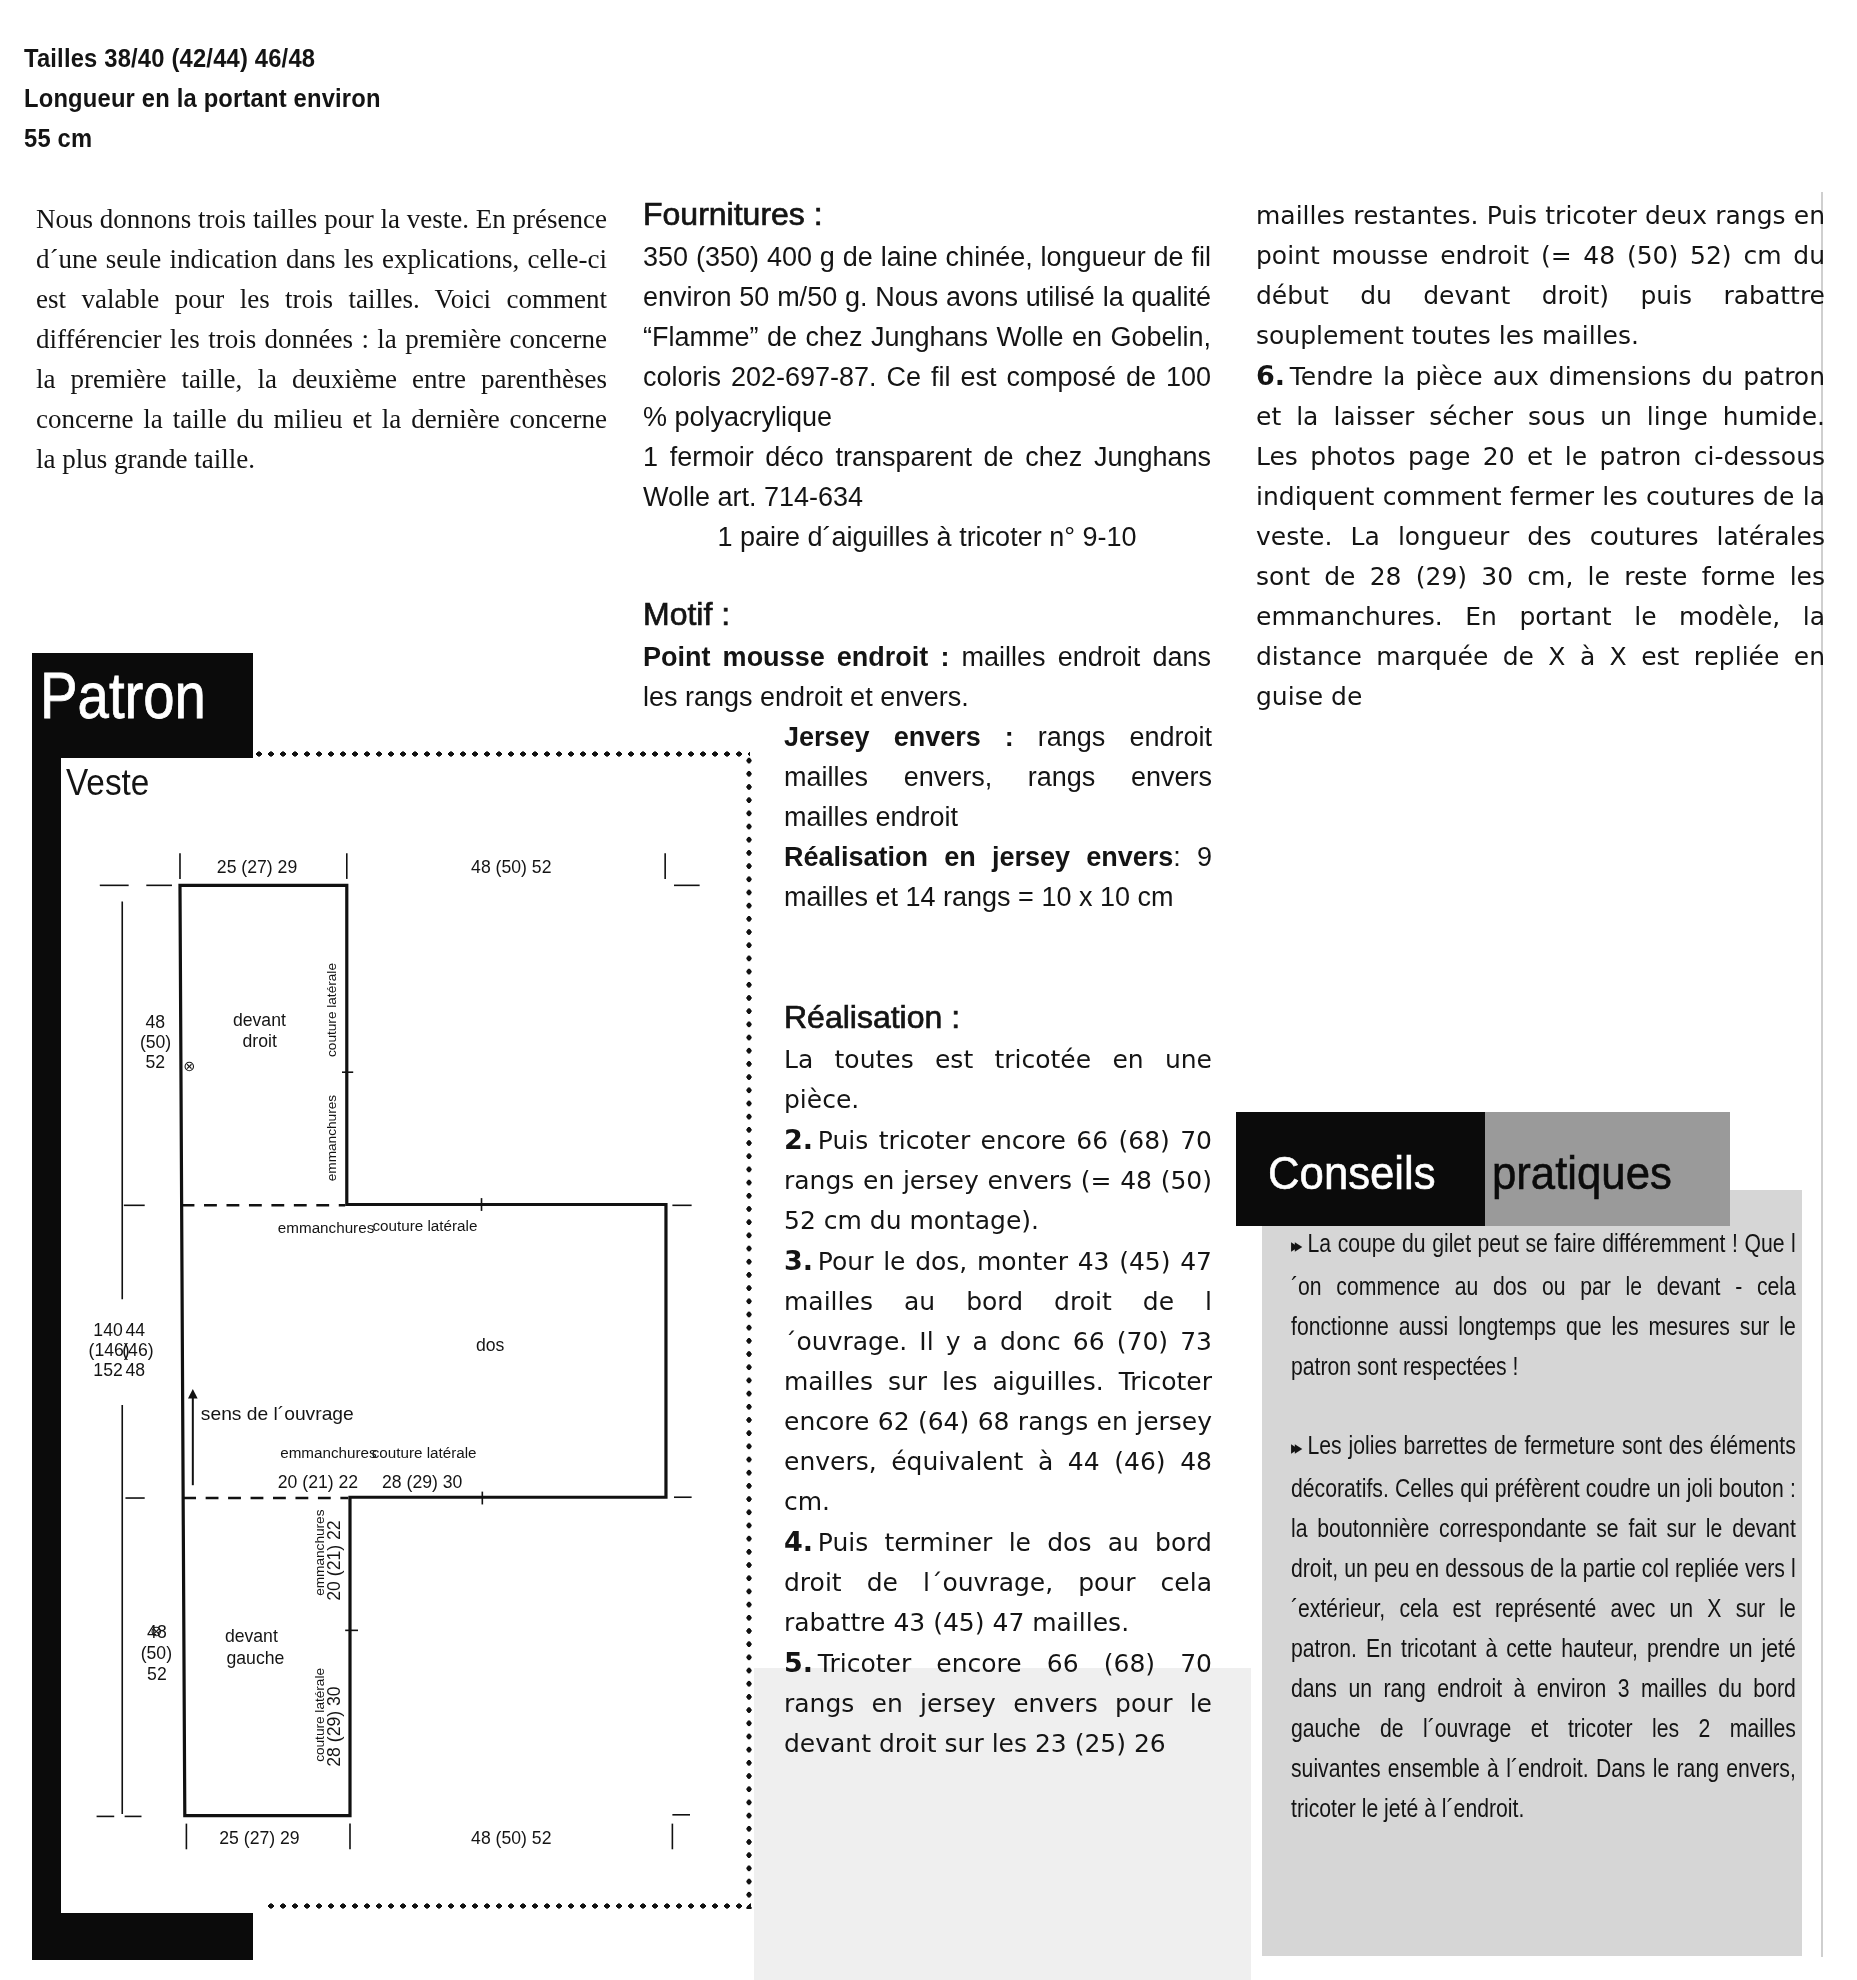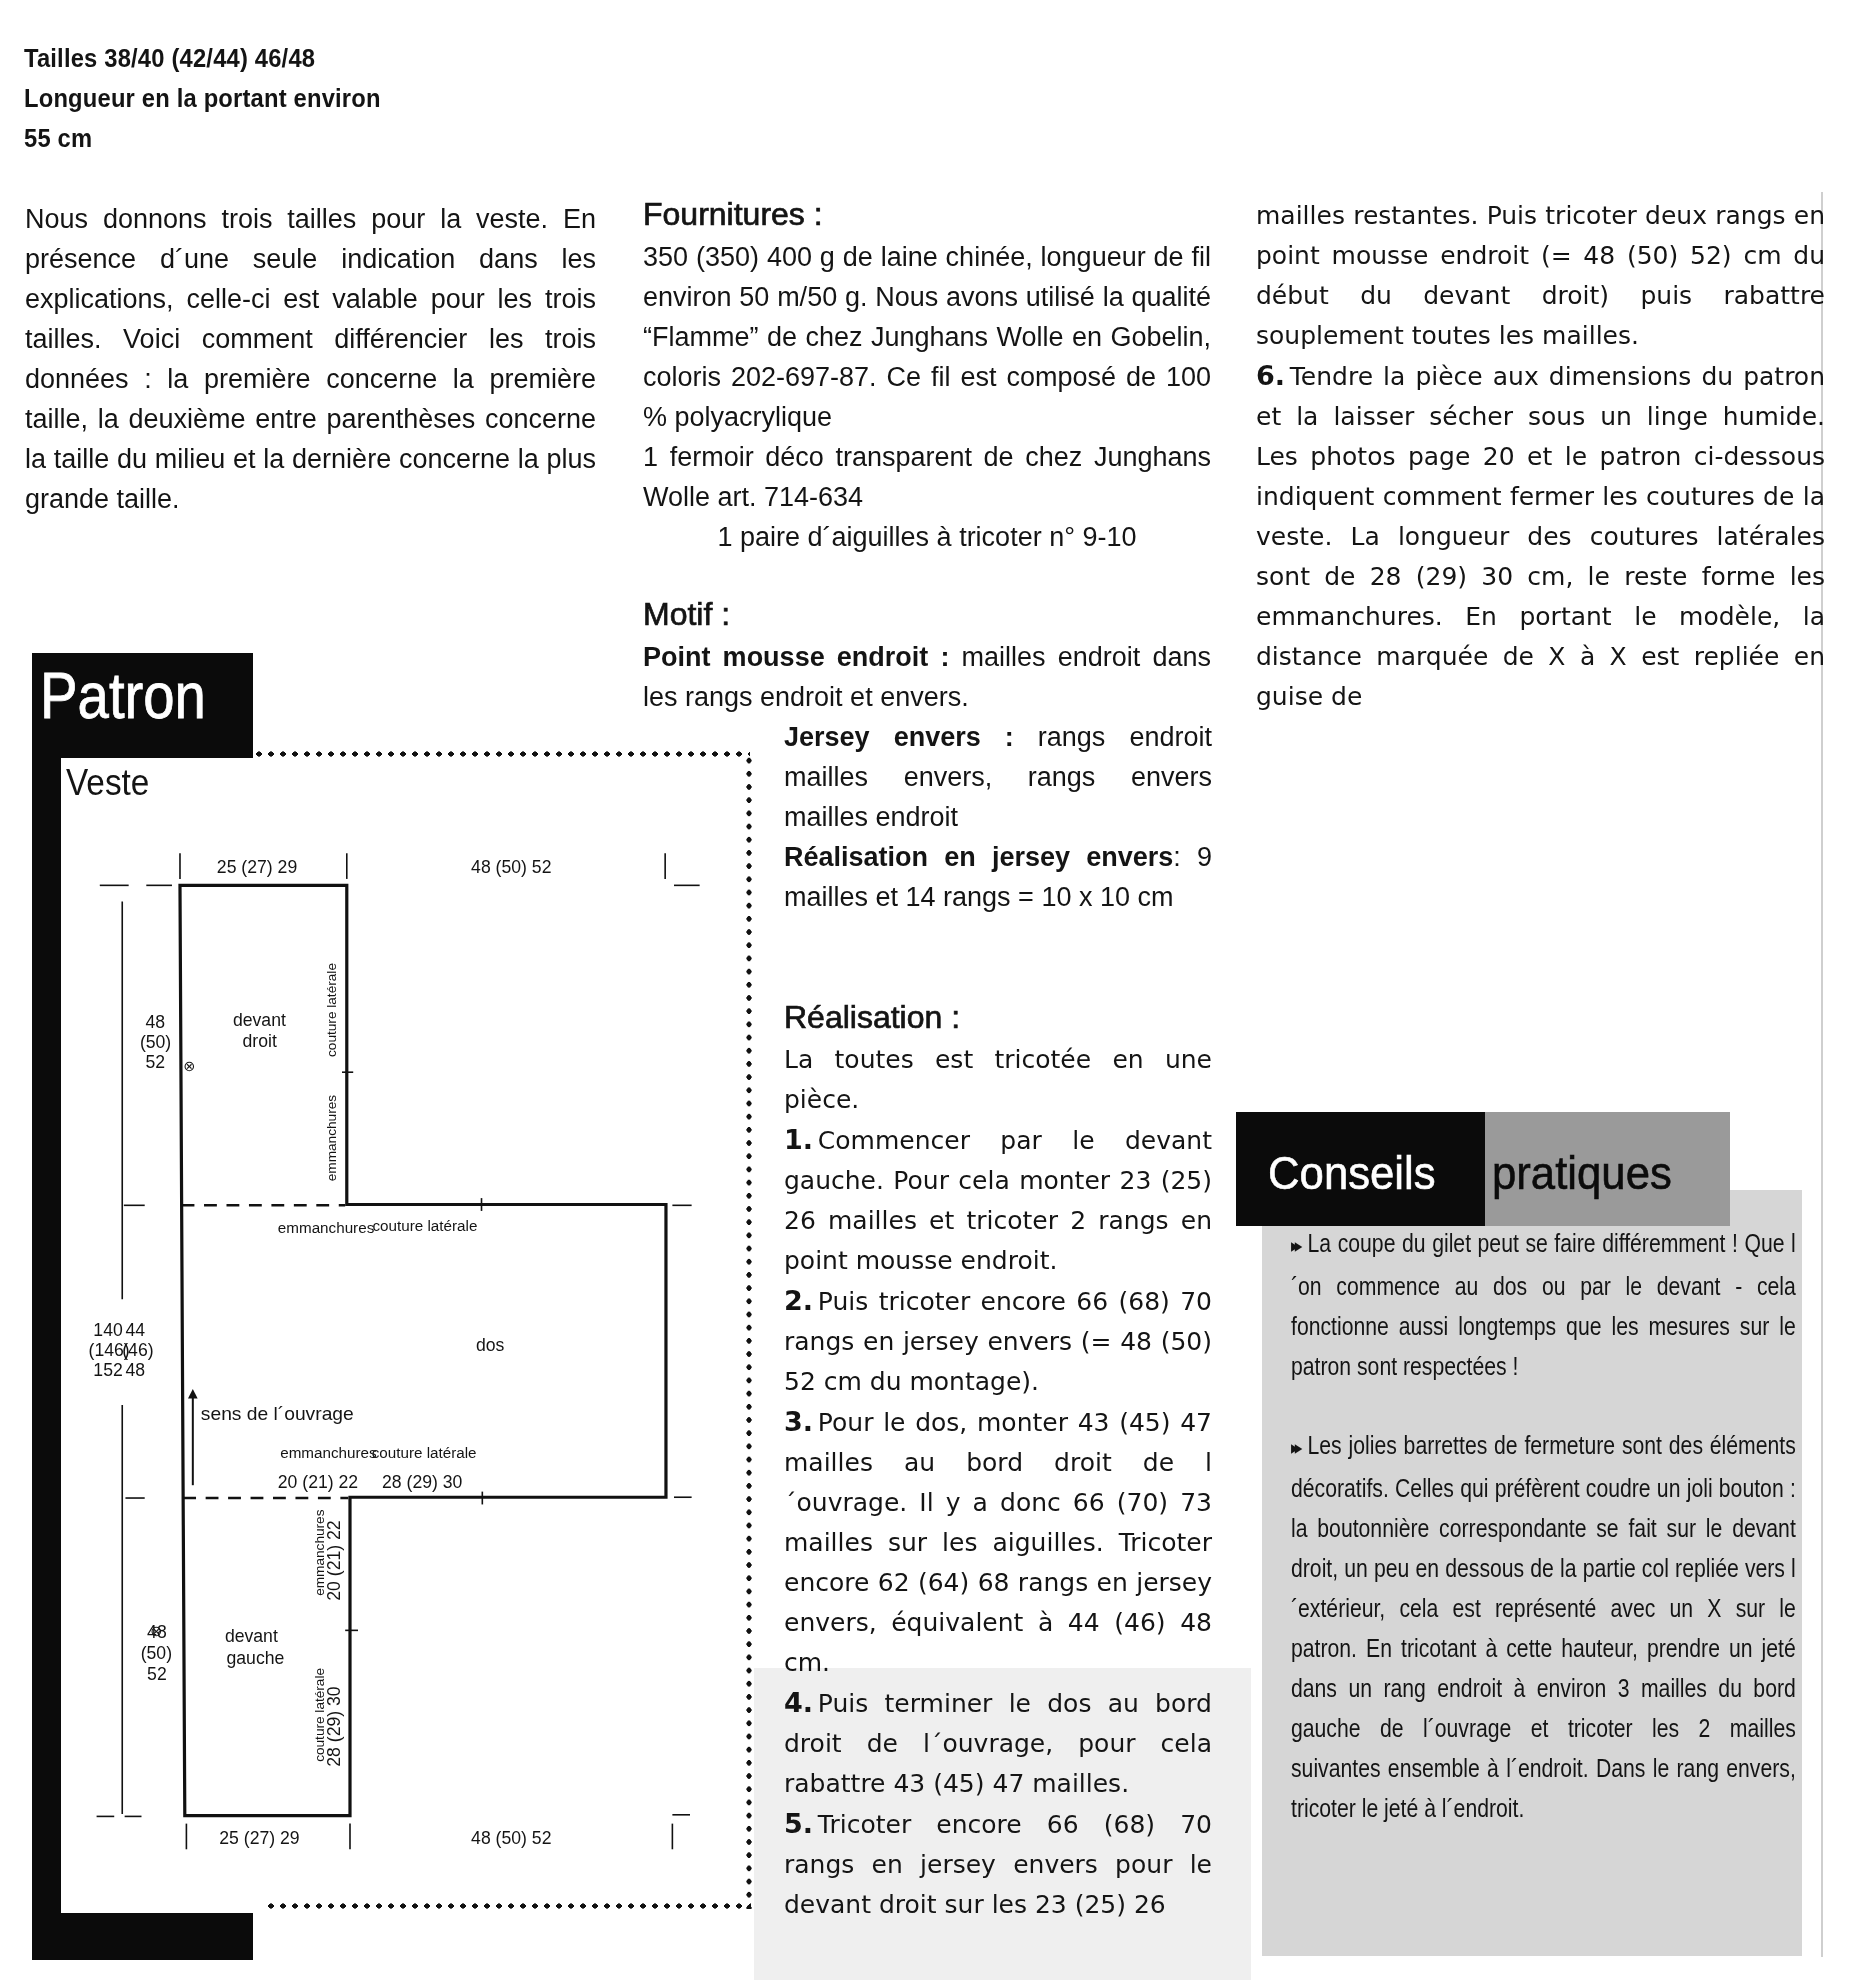--- a/index.html
+++ b/index.html
@@ -10,21 +10,21 @@
   }
   .abs { position:absolute; }
   
   #header { left:24px; top:38px; width:610px; font-weight:bold; font-size:25px; line-height:40px; letter-spacing:0.2px; }
   #header div { transform:scaleX(0.95); transform-origin:left top; white-space:nowrap; }
 
   .body-text { font-size:27px; line-height:40px; text-align:justify; }
   .body-text p { margin:0; }
   .h2 { font-size:32px; font-weight:normal; -webkit-text-stroke:0.7px #141414; line-height:45px; }
 
-  #intro { left:25px; top:199px; width:571px; }
+  #intro { left:36px; top:199px; width:571px;font-family:Liberation Serif, serif; }
 
   #fournitures { left:643px; top:192px; width:568px; }
   #motif { left:643px; top:592px; width:568px; }
   #jersey { left:784px; top:717px; width:428px; }
   #realisation { left:784px; top:995px; width:428px; }
   #col3 { left:1256px; top:196px; width:569px; }
 
   .num { font-weight:bold; font-family:"DejaVu Sans", sans-serif; font-size:27px; margin-right:4.8px; }
   .b { font-weight:bold; }
 
@@ -88,21 +88,20 @@
 </div>
 <div class="abs body-text" id="jersey">
   <p><span class="b">Jersey envers :</span>
      <span>rangs endroit mailles envers, rangs envers mailles endroit</span></p>
   <p><span class="b">Réalisation en jersey envers</span><span>: 9 mailles et 14 rangs = 10 x 10 cm</span></p>
 </div>
 
 <div class="abs body-text" id="realisation" style="font-family:'DejaVu Sans', sans-serif; font-size:25px;">
   <div class="h2" style="font-family:'Liberation Sans', sans-serif;">Réalisation :</div>
   <p>La toutes est tricotée en une pièce.</p>
-  <p><span class="num">1.</span><span>Commencer par le devant gauche. Pour cela monter 23 (25) 26 mailles et tricoter 2 rangs en point mousse endroit.</span></p>
   <p><span class="num">2.</span><span>Puis tricoter encore 66 (68) 70 rangs en jersey envers (= 48 (50) 52 cm du montage).</span></p>
   <p><span class="num">3.</span><span>Pour le dos, monter 43 (45) 47 mailles au bord droit de l´ouvrage. Il y a donc 66 (70) 73 mailles sur les aiguilles. Tricoter encore 62 (64) 68 rangs en jersey envers, équivalent à 44 (46) 48 cm.</span></p>
   <p><span class="num">4.</span><span>Puis terminer le dos au bord droit de l´ouvrage, pour cela rabattre 43 (45) 47 mailles.</span></p>
   <p><span class="num">5.</span><span>Tricoter encore 66 (68) 70 rangs en jersey envers pour le devant droit sur les 23 (25) 26</span></p>
 </div>
 
 <div class="abs body-text" id="col3" style="font-family:'DejaVu Sans', sans-serif; font-size:25px;">
   <p>mailles restantes. Puis tricoter deux rangs en point mousse endroit (= 48 (50) 52) cm du début du devant droit) puis rabattre souplement toutes les mailles.</p>
   <p><span class="num">6.</span><span>Tendre la pièce aux dimensions du patron et la laisser sécher sous un linge humide. Les photos page 20 et le patron ci-dessous indiquent comment fermer les coutures de la veste. La longueur des coutures latérales sont de 28 (29) 30 cm, le reste forme les emmanchures. En portant le modèle, la distance marquée de X à X est repliée en guise de</span></p>
 </div>

